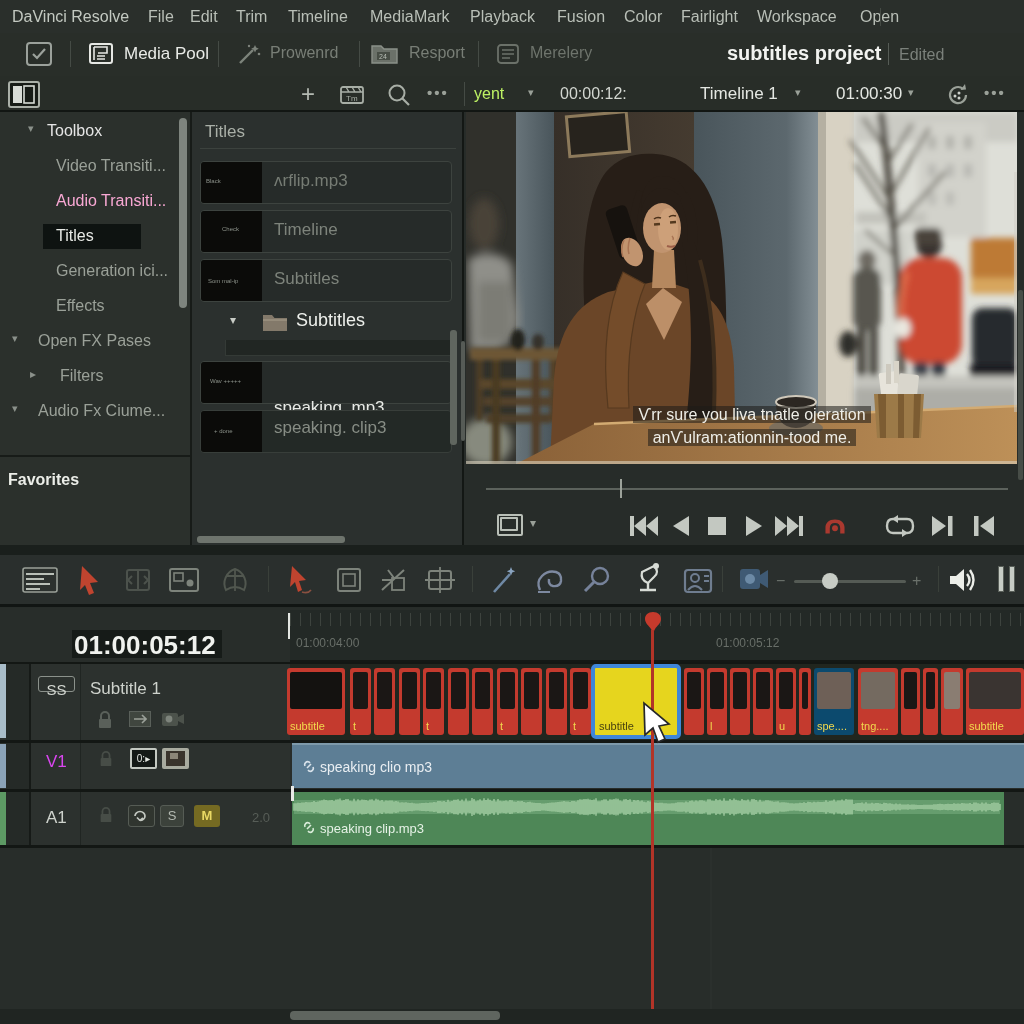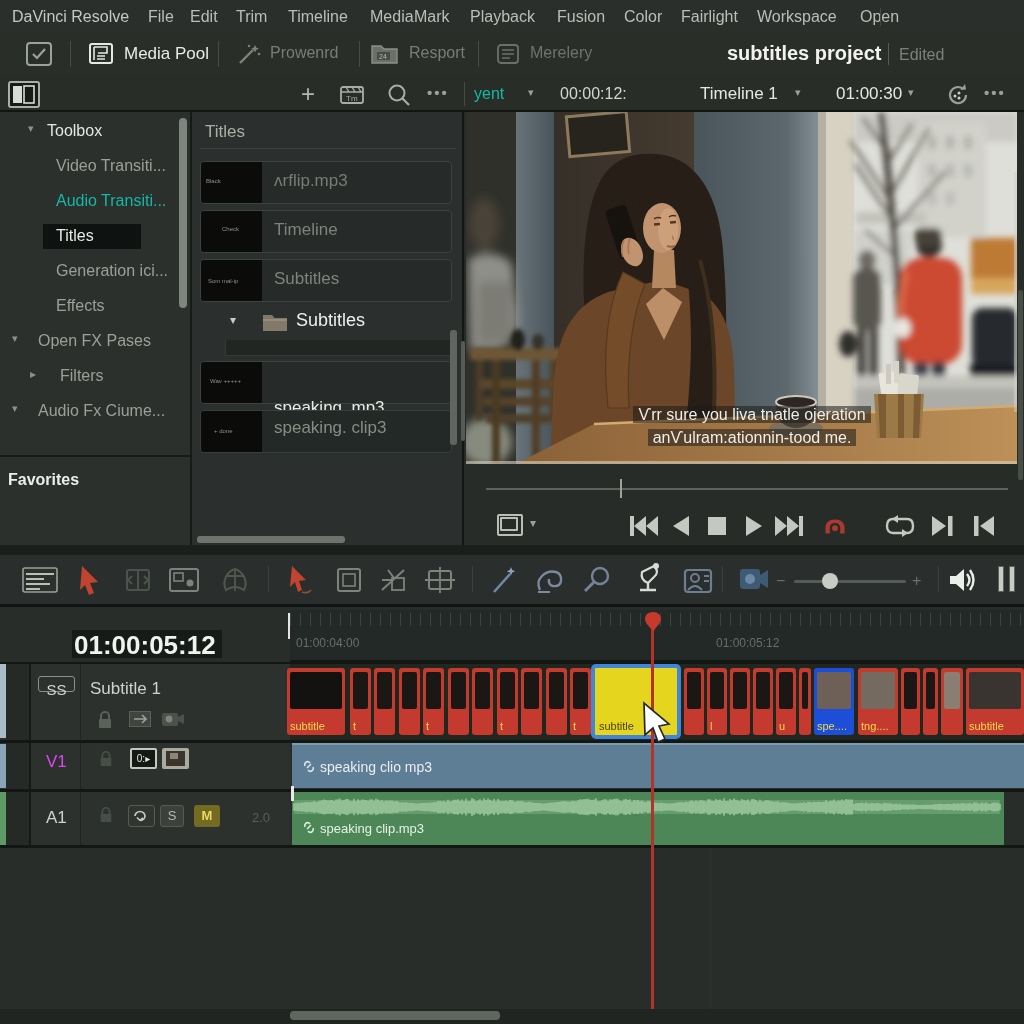--- a/index.html
+++ b/index.html
@@ -83,42 +83,42 @@
  <rect x="2" y="5" width="22" height="16" rx="2" fill="none" stroke="#a8aea6" stroke-width="1.8"></rect>
  <path d="M2 10 h22 M7 5 l3 5 M13 5 l3 5 M19 5 l3 5" stroke="#a8aea6" stroke-width="1.4"></path>
  <text x="7" y="19" font-size="8" fill="#a8aea6" font-family="Liberation Sans">Tm</text>
 </svg>
 <svg class="ab" style="left:386px;top:82px;" width="26" height="26" viewBox="0 0 26 26">
  <circle cx="11" cy="11" r="7.5" fill="none" stroke="#a8aea6" stroke-width="2"></circle>
  <path d="M16.5 16.5 L23 23" stroke="#a8aea6" stroke-width="2.2"></path>
 </svg>
 <span class="ab" style="left:427px;top:84px;font-size:15px;letter-spacing:2px;color:#9aa098;font-weight:bold;">•••</span>
 <div class="sep" style="left:464px;top:82px;height:24px;"></div>
-<span class="ab" style="left:474px;top:85px;font-size:16px;color:#14b8a6;text-align:right;">yent</span>
+<span class="ab" style="left:474px;top:85px;font-size:16px;color:#bef264;text-align:right;">yent</span>
 <span class="ab" style="left:528px;top:86px;font-size:11px;color:#9aa098;">▾</span>
 <span class="ab" style="left:560px;top:85px;font-size:16px;color:#d3d7d1;">00:00:12:</span>
 <span class="ab" style="left:700px;top:84px;font-size:17px;color:#e4e7e2;">Timeline 1</span>
 <span class="ab" style="left:795px;top:86px;font-size:11px;color:#9aa098;">▾</span>
 <span class="ab" style="left:836px;top:84px;font-size:17px;color:#e4e7e2;">01:00:30</span>
 <span class="ab" style="left:908px;top:86px;font-size:11px;color:#9aa098;">▾</span>
 <svg class="ab" style="left:944px;top:81px;" width="28" height="28" viewBox="0 0 28 28">
  <path d="M22 14 a8 8 0 1 1 -3-6.2" fill="none" stroke="#9aa098" stroke-width="2.2"></path>
  <path d="M21 3 l1 5.5 -5.5 .5z" fill="#9aa098"></path>
  <circle cx="11" cy="15" r="1.5" fill="#cdd1cb"></circle>
       <circle cx="15" cy="12" r="1.5" fill="#cdd1cb"></circle>
       <circle cx="15" cy="17" r="1.5" fill="#cdd1cb"></circle>
 </svg>
 <span class="ab" style="left:984px;top:84px;font-size:15px;letter-spacing:2px;color:#9aa098;font-weight:bold;">•••</span>
 
 <div class="ab" style="left:0;top:112px;width:190px;height:433px;background:#2b302c;"></div>
 <div id="tree">
   <span class="ab" style="left:28px;top:122px;font-size:11px;color:#8b918b;">▾</span>
   <span class="ab" style="left:47px;top:122px;font-size:16px;color:#e5e5e5;">Toolbox</span>
   <span class="ab" style="left:56px;top:157px;font-size:16px;color:#9aa098;">Video Transiti...</span>
-  <span class="ab" style="left:56px;top:192px;font-size:16px;color:#14b8a6;">Audio Transiti...</span>
+  <span class="ab" style="left:56px;top:192px;font-size:16px;color:#f9a8d4;">Audio Transiti...</span>
   <div class="ab" style="left:43px;top:224px;width:98px;height:25px;background:#0e1311;"></div>
   <span class="ab" style="left:56px;top:227px;font-size:16px;color:#e8eae6;">Titles</span>
   <span class="ab" style="left:56px;top:262px;font-size:16px;color:#9aa098;">Generation&nbsp;ici...</span>
   <span class="ab" style="left:56px;top:297px;font-size:16px;color:#9aa098;">Effects</span>
   <span class="ab" style="left:12px;top:332px;font-size:11px;color:#8b918b;">▾</span>
   <span class="ab" style="left:38px;top:332px;font-size:16px;color:#9aa098;">Open FX Pases</span>
   <span class="ab" style="left:30px;top:367px;font-size:12px;color:#8b918b;">▸</span>
   <span class="ab" style="left:60px;top:367px;font-size:16px;color:#9aa098;">Filters</span>
   <span class="ab" style="left:12px;top:402px;font-size:11px;color:#8b918b;">▾</span>
   <span class="ab" style="left:38px;top:402px;font-size:16px;color:#9aa098;">Audio Fx Ciume...</span>
@@ -612,21 +612,21 @@
   <div class="ab" style="left:753px;top:668px;width:20px;height:67px;background:#c43a2e;border-radius:3px;">
           <div style="position:absolute;left:3px;top:4px;right:3px;height:37px;background:#1b1715;border-radius:2px;"></div>
         </div>
   <div class="ab" style="left:776px;top:668px;width:20px;height:67px;background:#c43a2e;border-radius:3px;">
           <div style="position:absolute;left:3px;top:4px;right:3px;height:37px;background:#1b1715;border-radius:2px;"></div>
           <div style="position:absolute;left:3px;bottom:3px;font-size:11px;color:#f2d94e;white-space:nowrap;overflow:hidden;max-width:15px;">u</div>
         </div>
   <div class="ab" style="left:799px;top:668px;width:12px;height:67px;background:#c43a2e;border-radius:3px;">
           <div style="position:absolute;left:3px;top:4px;right:3px;height:37px;background:#1b1715;border-radius:2px;"></div>
         </div>
-  <div class="ab" style="left:814px;top:668px;width:40px;height:67px;background:#1d4ed8;border-radius:3px;">
+  <div class="ab" style="left:814px;top:668px;width:40px;height:67px;background:#0c4a6e;border-radius:3px;">
           <div style="position:absolute;left:3px;top:4px;right:3px;height:37px;background:#6e6057;border-radius:2px;"></div>
           <div style="position:absolute;left:3px;bottom:3px;font-size:11px;color:#f2d94e;white-space:nowrap;overflow:hidden;max-width:35px;">spe....</div>
         </div>
   <div class="ab" style="left:858px;top:668px;width:40px;height:67px;background:#c43a2e;border-radius:3px;">
           <div style="position:absolute;left:3px;top:4px;right:3px;height:37px;background:#746a60;border-radius:2px;"></div>
           <div style="position:absolute;left:3px;bottom:3px;font-size:11px;color:#f2d94e;white-space:nowrap;overflow:hidden;max-width:35px;">tng....</div>
         </div>
   <div class="ab" style="left:901px;top:668px;width:19px;height:67px;background:#c43a2e;border-radius:3px;">
           <div style="position:absolute;left:3px;top:4px;right:3px;height:37px;background:#1b1715;border-radius:2px;"></div>
         </div>

